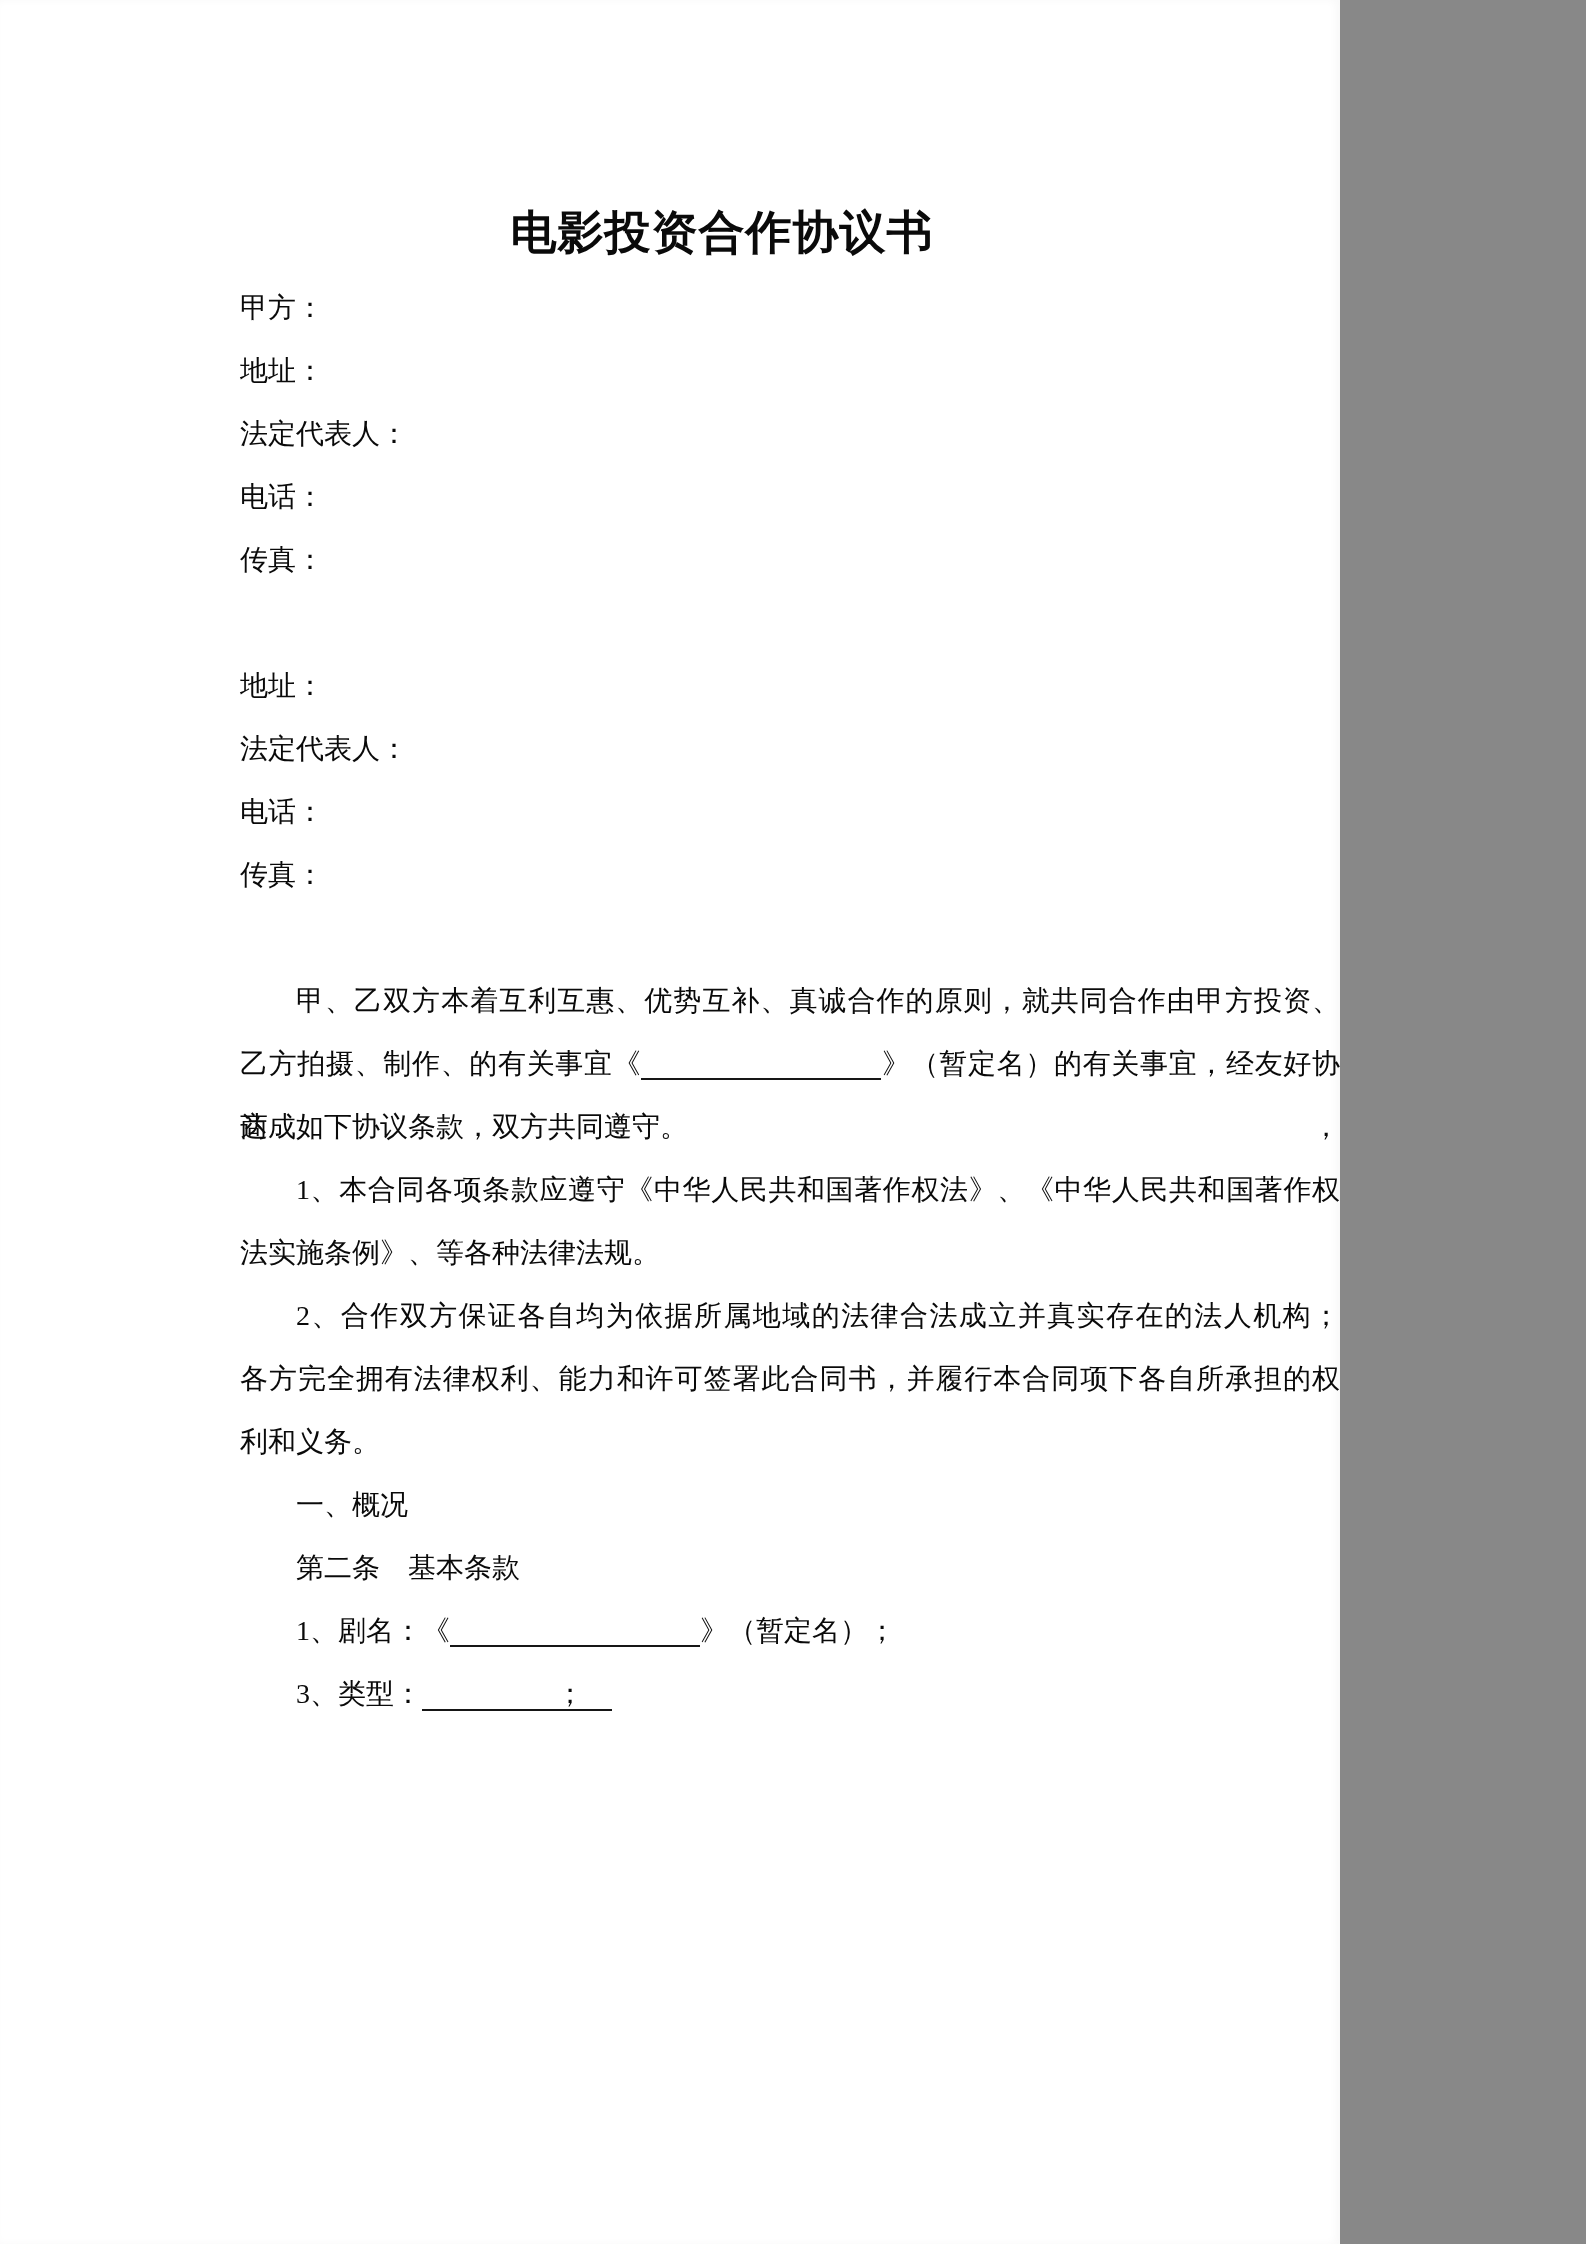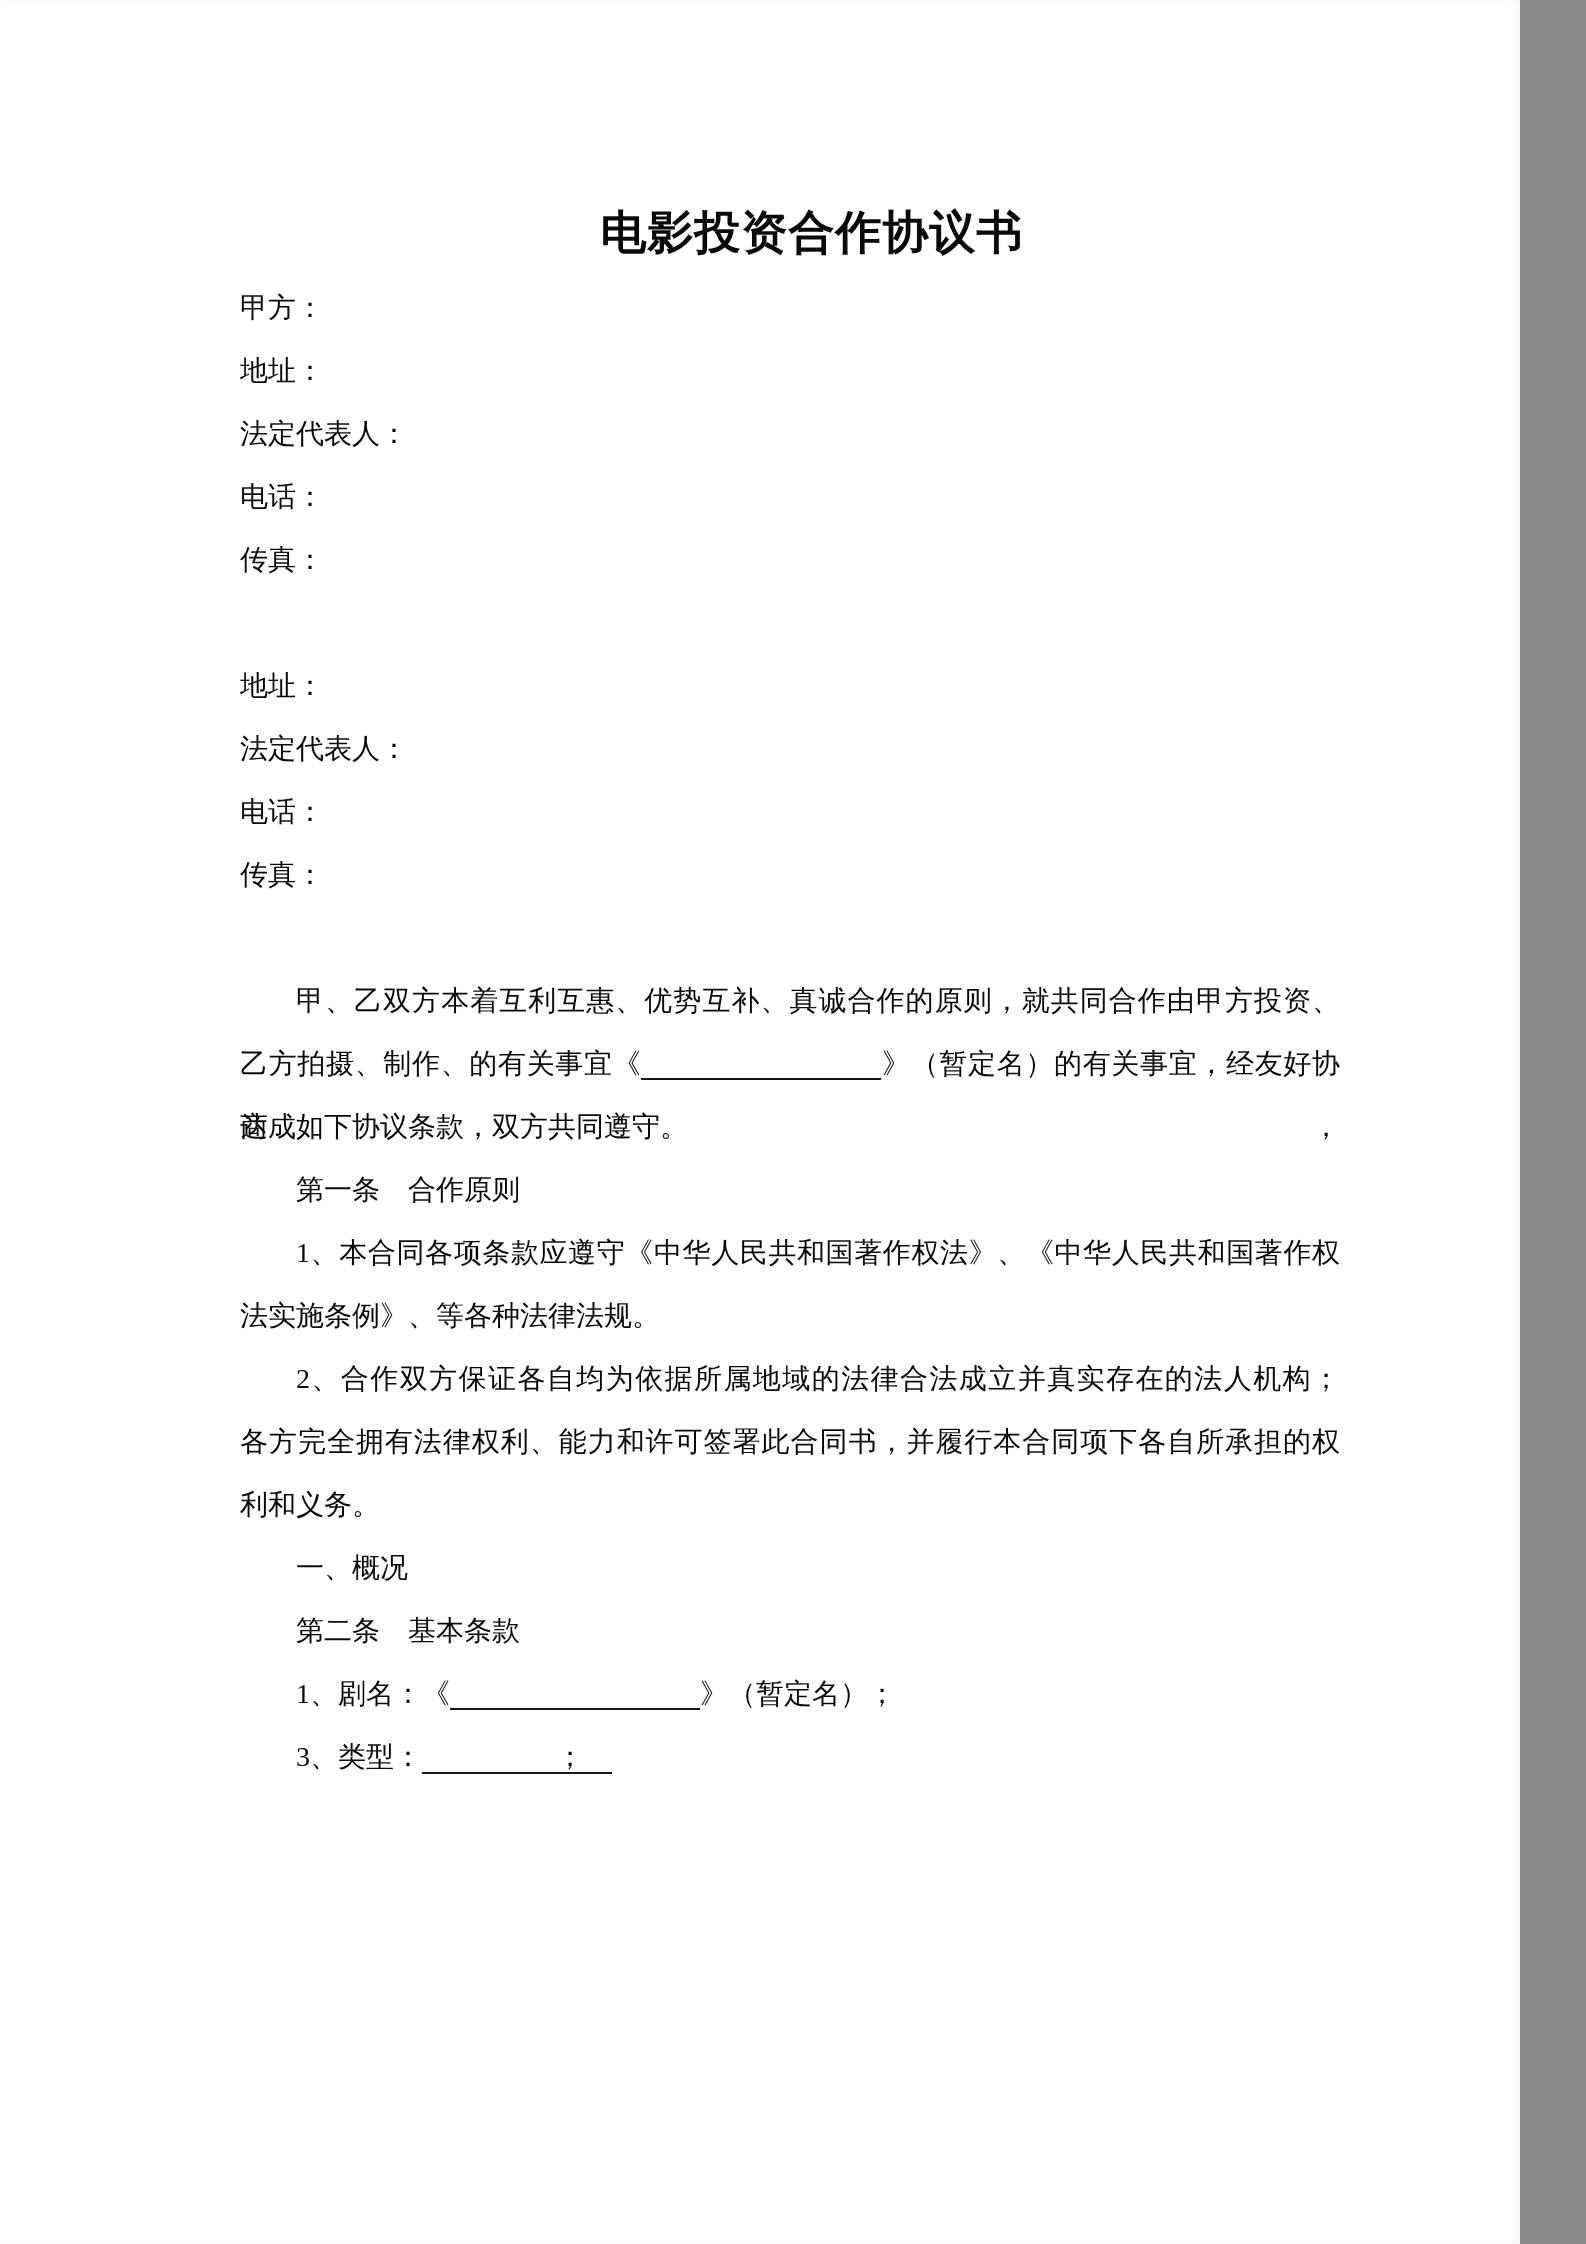--- a/index.html
+++ b/index.html
@@ -1,17 +1,17 @@
 <!DOCTYPE html>
 <html><head>
 <meta charset="utf-8">
 <style>
   html,body{margin:0;padding:0;background:#888;}
   .page{
-    width:1520px;height:2244px;background:#ffffff;position:relative;overflow:hidden;
+    width:1340px;height:2244px;background:#ffffff;position:relative;overflow:hidden;
     font-family:"Liberation Serif","DejaVu Serif",serif;color:#0a0a0a;
     box-shadow:inset -4px 0 8px rgba(0,0,0,0.03);
   }
   .content{padding:200px 246px 0 240px;}
   .doc-title{
     font-size:46px;font-weight:700;text-align:center;line-height:66px;
     margin:0 0 10px 0;padding-left:110px;letter-spacing:1px;white-space:nowrap;
   }
   .doc-body{width:1100px;}
   .line{
@@ -43,21 +43,20 @@
         <div class="line"><span>传真：</span></div>
         <div class="line empty">&nbsp;</div>
         <div class="line"><span>地址：</span></div>
         <div class="line"><span>法定代表人：</span></div>
         <div class="line"><span>电话：</span></div>
         <div class="line"><span>传真：</span></div>
         <div class="line empty">&nbsp;</div>
         <div class="line indent fill"><span>甲、乙双方本着互利互惠、优势互补、真诚合作的原则，就共同合作由甲方投资、</span></div>
         <div class="line fill"><span>乙方拍摄、制作、的有关事宜《</span><span class="blank" style="width: 240px;"></span><span>》（暂定名）的有关事宜，经友好协商，</span></div>
         <div class="line"><span>达成如下协议条款，双方共同遵守。</span></div>
-        <div class="line indent"><span>第一条　合作原则</span></div>
         <div class="line indent fill"><span>1、本合同各项条款应遵守《中华人民共和国著作权法》、《中华人民共和国著作权</span></div>
         <div class="line"><span>法实施条例》、等各种法律法规。</span></div>
         <div class="line indent fill"><span>2、合作双方保证各自均为依据所属地域的法律合法成立并真实存在的法人机构；</span></div>
         <div class="line fill"><span>各方完全拥有法律权利、能力和许可签署此合同书，并履行本合同项下各自所承担的权</span></div>
         <div class="line"><span>利和义务。</span></div>
         <div class="line indent"><span>一、概况</span></div>
         <div class="line indent"><span>第二条　基本条款</span></div>
         <div class="line indent"><span>1、剧名：《</span><span class="blank" style="width: 250px;"></span><span>》（暂定名）；</span></div>
         <div class="line indent"><span>3、类型：</span><span class="blank has-text" style="width: 190px; padding-right: 28px;">；</span></div>
       </div>

